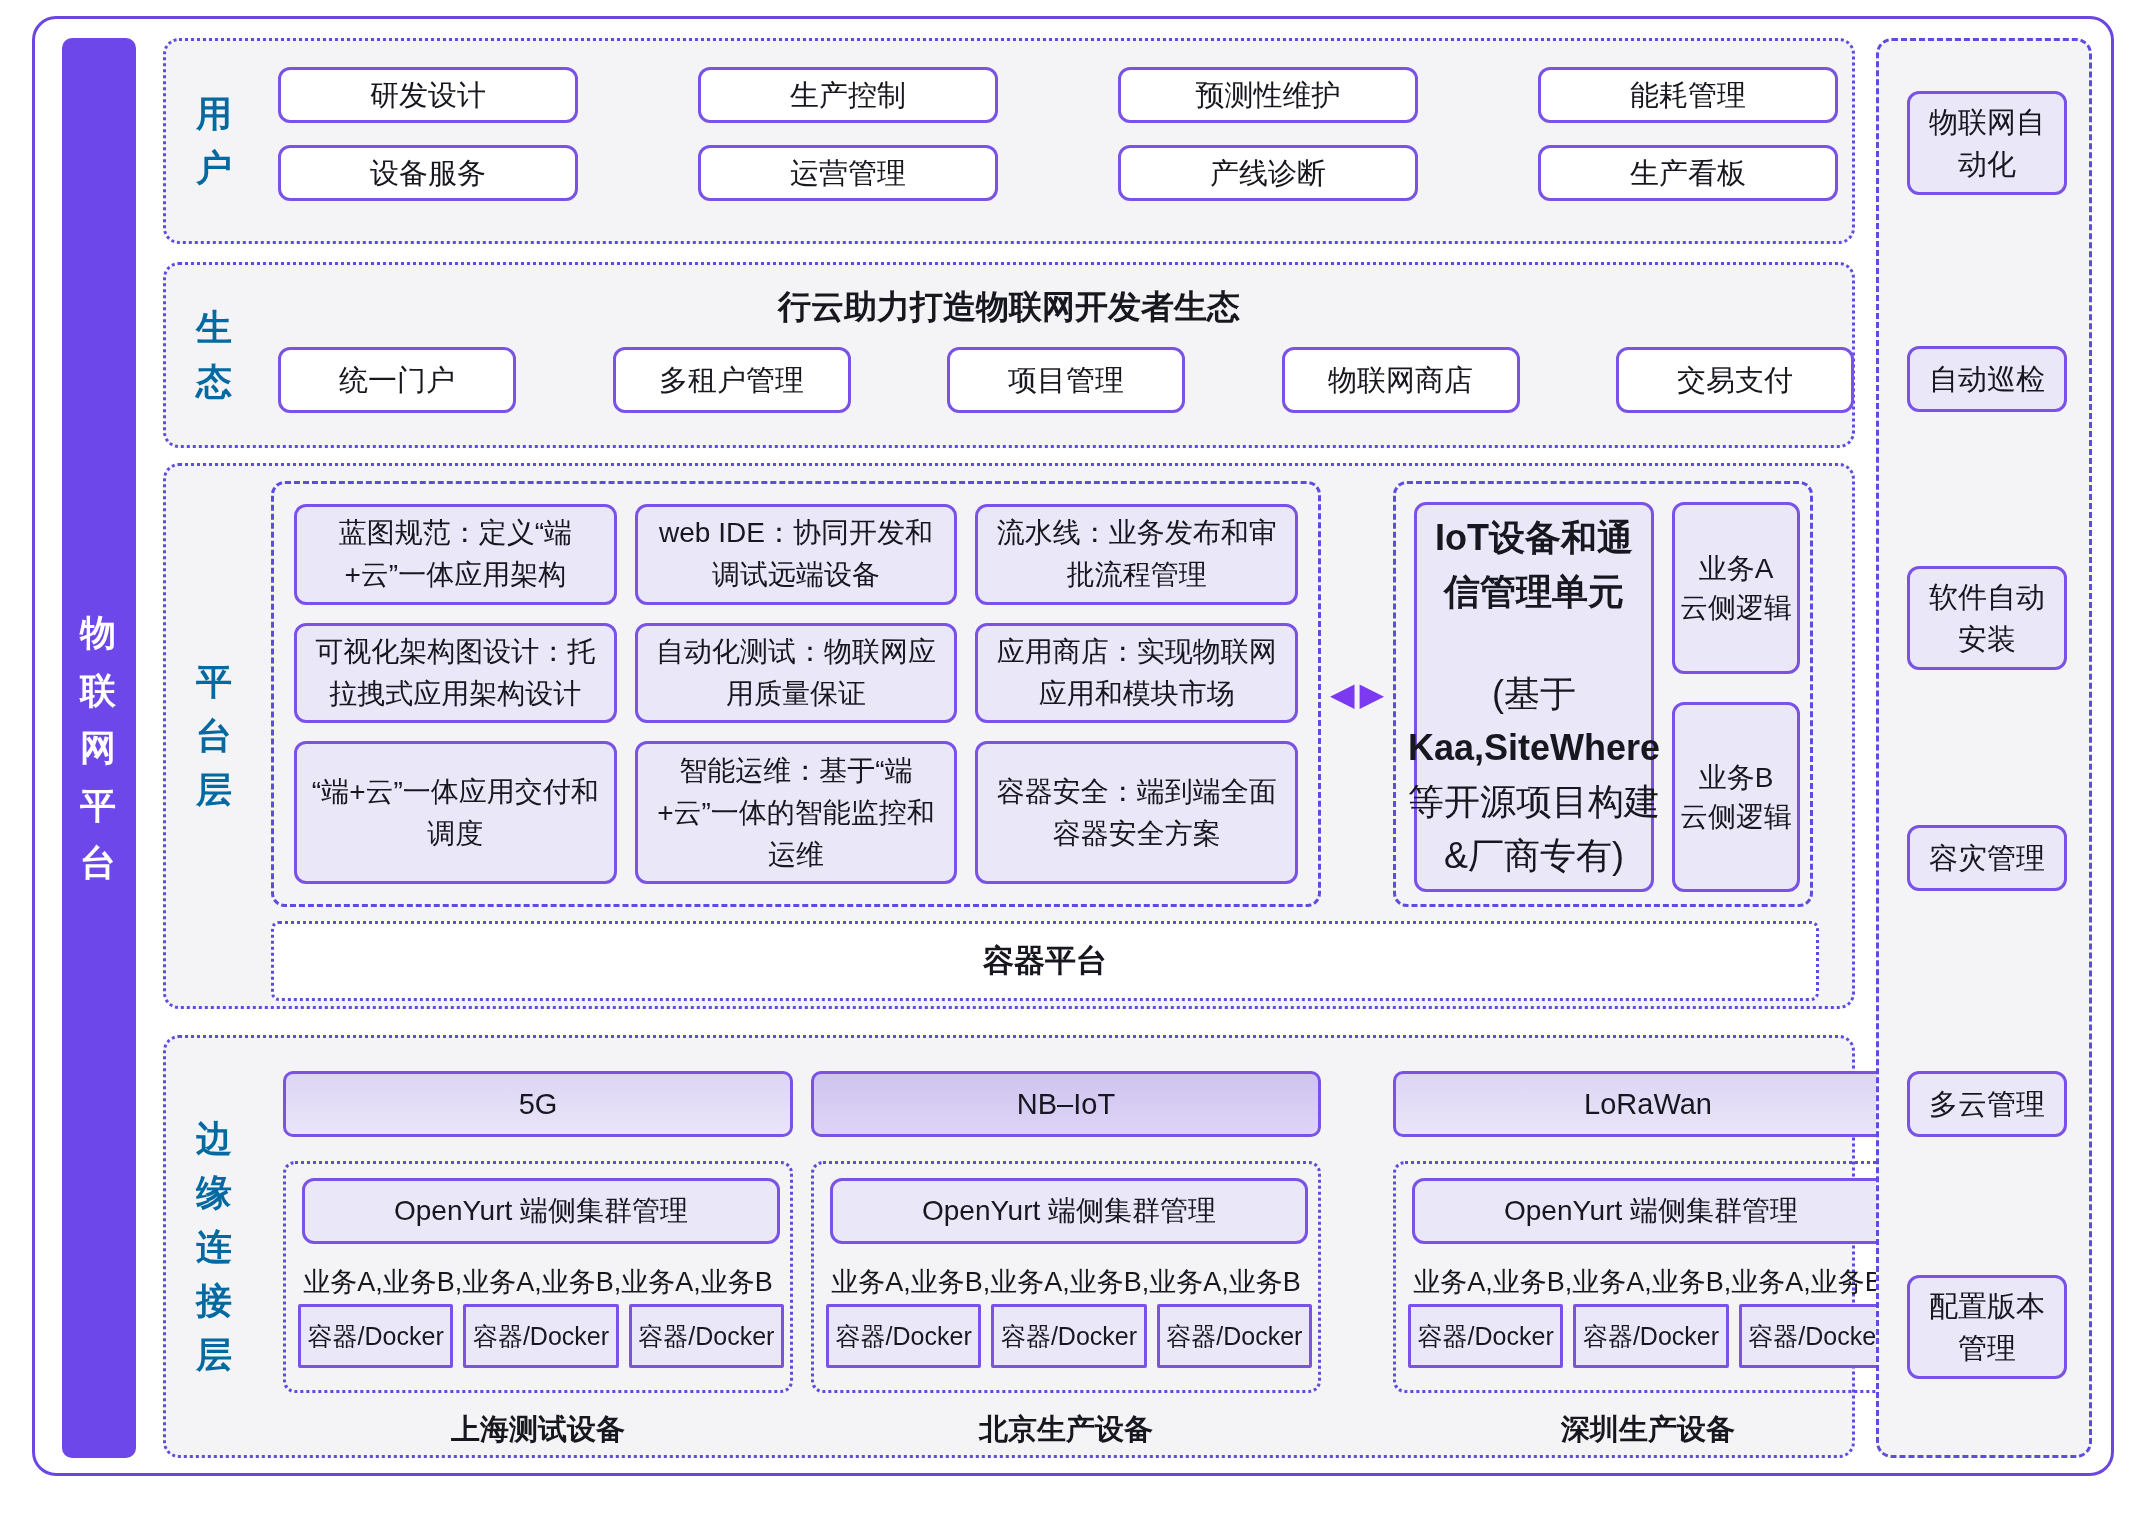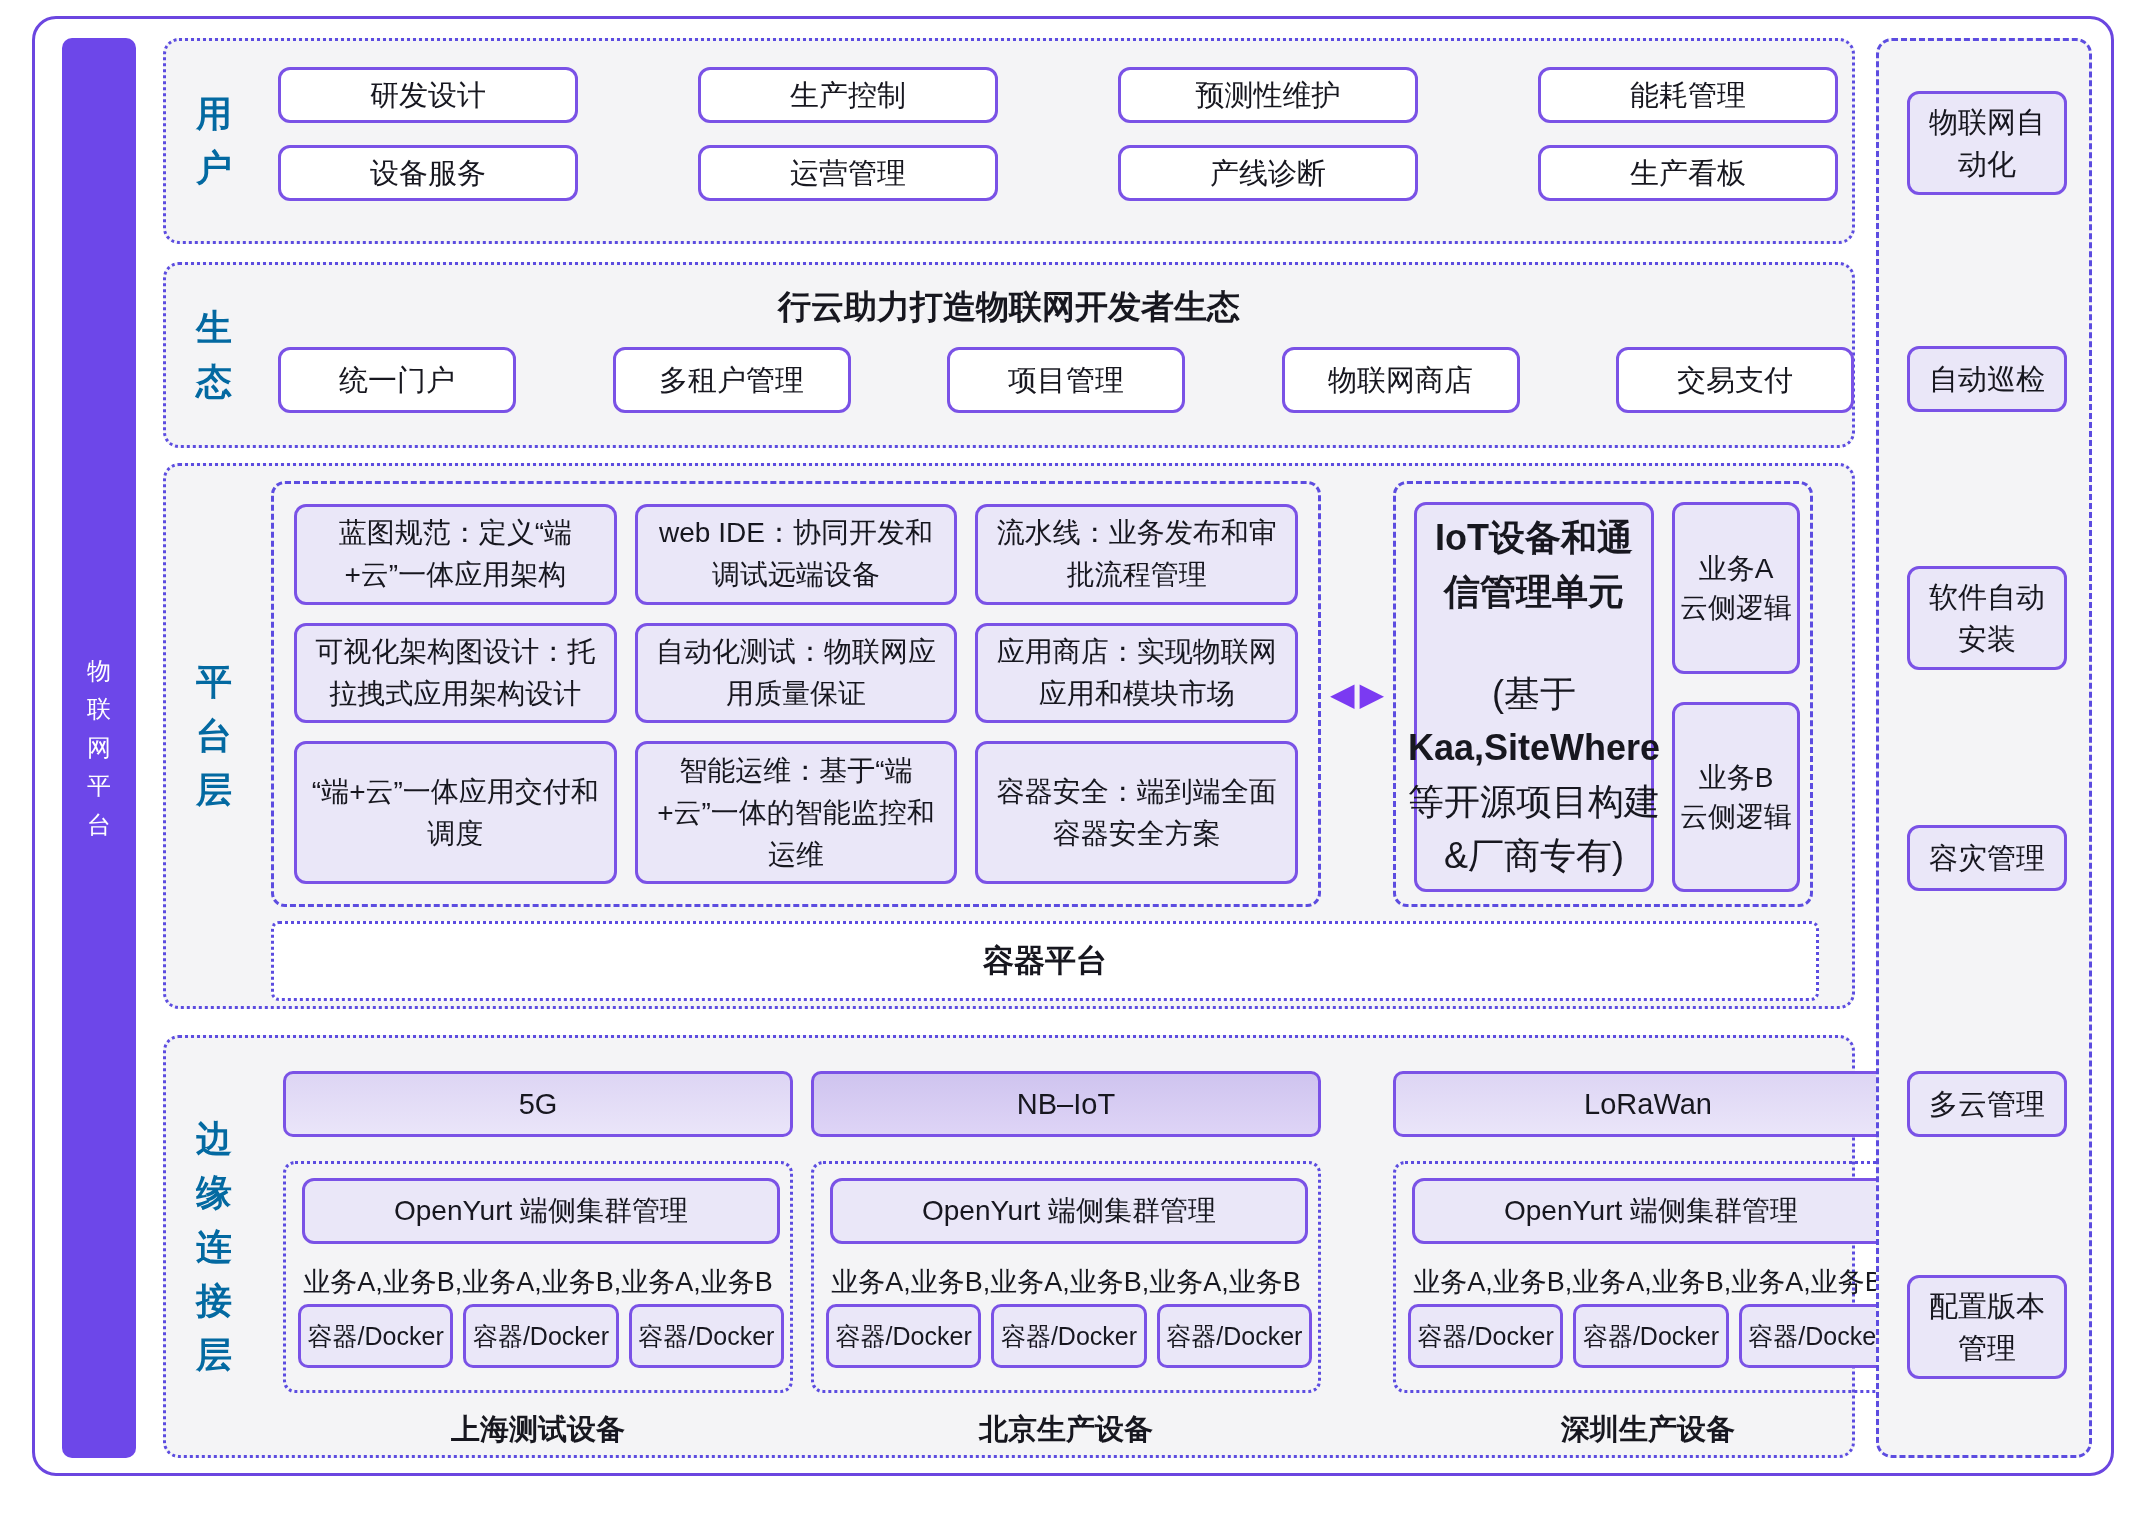--- a/index.html
+++ b/index.html
@@ -3,22 +3,22 @@
 <meta charset="utf-8">
 <style>
   html,body{margin:0;padding:0;background:#fff;}
   .page{position:relative;width:2144px;height:1540px;background:#fff;overflow:hidden;
         font-family:"Liberation Sans","DejaVu Sans",sans-serif;color:#17171f;}
   .frame{position:absolute;left:32px;top:16px;width:2076px;height:1454px;
          border:3px solid #6b46e0;border-radius:24px;}
   
   .leftbar{position:absolute;left:62px;top:38px;width:74px;height:1420px;background:#6d47e9;
            border-radius:10px;display:flex;align-items:center;justify-content:center;}
-  .leftbar .vtext{width:38px;color:#fff;font-weight:normal;font-size:24px;line-height:1.6;
-                  text-align:center;word-break:break-all;}
+  .leftbar .vtext{width:38px;color:#fff;font-weight:bold;font-size:36px;line-height:1.6;
+                  word-break:break-all;}
   
   .sec{position:absolute;left:163px;width:1692px;background:#f4f4f6;border:3px dotted #5c4ce0;
        border-radius:16px;box-sizing:border-box;}
   .sec-user{top:38px;height:206px;}
   .sec-eco{top:262px;height:186px;}
   .sec-platform{top:463px;height:546px;}
   .sec-edge{top:1035px;height:423px;}
   .vwrap{position:absolute;left:24px;top:0;height:100%;width:48px;display:flex;
          align-items:center;justify-content:center;}
   .vlabel{width:38px;font-size:36px;font-weight:bold;line-height:1.5;text-align:center;
@@ -61,21 +61,21 @@
   .edge-col{position:absolute;top:0;width:510px;height:100%;}
   .col1{left:117px;}.col2{left:645px;}.col3{left:1227px;}
   .net{position:absolute;left:0;top:33px;width:510px;height:66px;border-radius:10px;
        background:linear-gradient(180deg,#ddd5f4,#eae5f9);}
   .net-active{background:linear-gradient(180deg,#cfc4ef,#ded4f6);}
   .edge-sub{position:absolute;left:0;top:123px;width:510px;height:232px;
             border:3px dotted #5c4ce0;border-radius:12px;box-sizing:border-box;}
   .openyurt{position:absolute;left:16px;top:14px;width:478px;height:66px;font-size:28px;}
   .services{position:absolute;left:0;top:100px;width:100%;text-align:center;font-size:27px;}
   .docker-row{position:absolute;left:12px;top:140px;width:486px;display:flex;gap:10px;}
-  .docker-row .box{flex:1;height:64px;font-size:25px;border-radius:10px;}
+  .docker-row .box{flex:1;height:64px;font-size:25px;border-radius:2px;}
   .device{position:absolute;left:0;top:372px;width:100%;text-align:center;
           font-size:29px;font-weight:bold;}
   
   .sidebar{position:absolute;left:1876px;top:38px;width:216px;height:1420px;background:#f4f4f6;
            border:3px dashed #5c4ce0;border-radius:16px;box-sizing:border-box;}
   .side-item{position:absolute;left:28px;width:160px;font-size:29px;line-height:1.45;padding:0 6px;}
   .h1{height:66px;}.h2{height:104px;}
   .s1{top:50px;}.s2{top:305px;}.s3{top:525px;}.s4{top:784px;}.s5{top:1030px;}.s6{top:1234px;}
 </style>
 </head>

